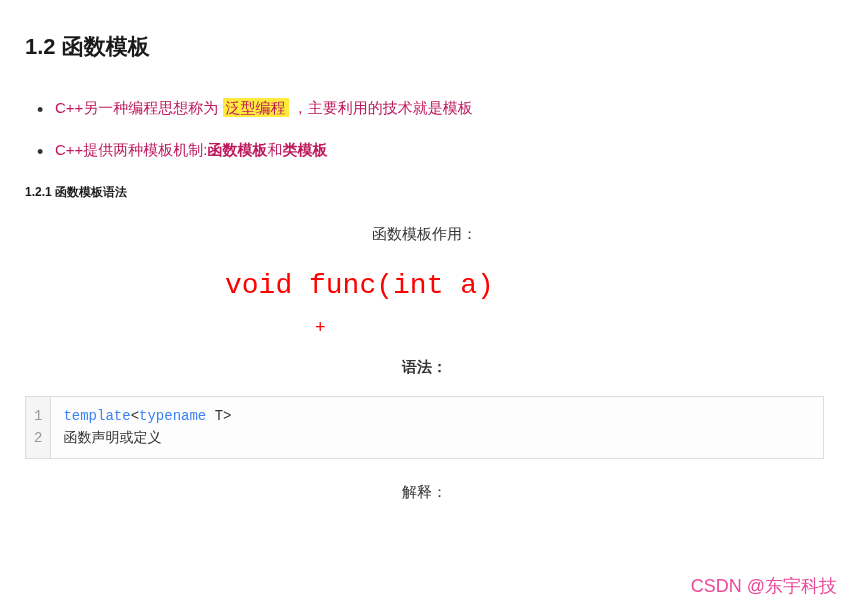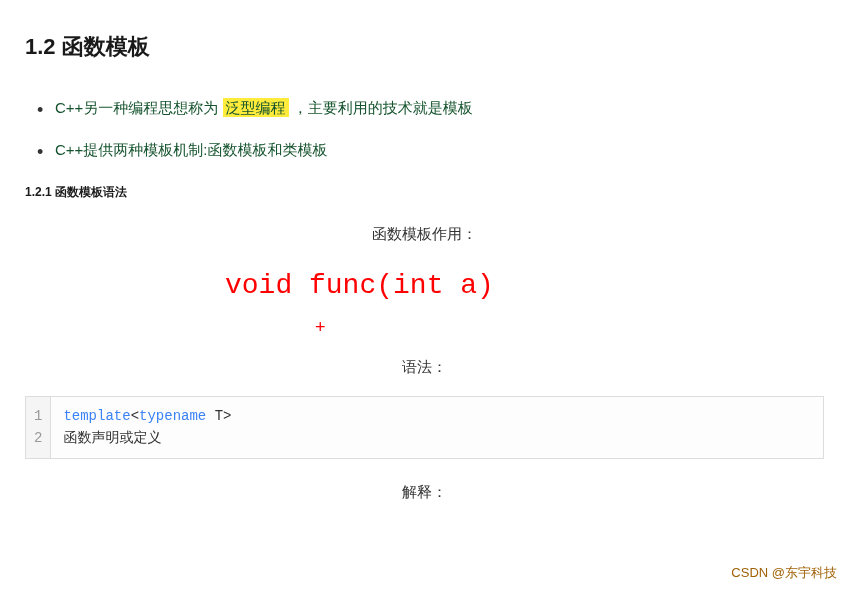--- a/index.html
+++ b/index.html
@@ -24,35 +24,35 @@
     }
     ul {
       list-style: none;
       padding-left: 30px;
       margin-bottom: 20px;
     }
     ul li {
       position: relative;
       margin-bottom: 16px;
       font-size: 15px;
-      color: #14532d;
+      color: #be185d;
     }
     ul li::before {
       content: "•";
       position: absolute;
       left: -18px;
       color: #333;
       font-size: 18px;
     }
     .highlight {
       background: #ffeb3b;
       padding: 1px 3px;
     }
     .bold {
-      font-weight: 400;
+      font-weight: 700;
     }
     h3 {
       font-size: 12px;
       font-weight: 700;
       color: #1a1a1a;
       margin-top: 10px;
       margin-bottom: 18px;
     }
     p {
       margin-bottom: 16px;
@@ -102,24 +102,24 @@
       padding: 8px 12px;
     }
     .code-content div {
       line-height: 1.6;
     }
     .kw-blue {
       color: #3b82f6;
     }
     .watermark {
       position: fixed;
-      bottom: 26px;
+      bottom: 8px;
       right: 12px;
-      color: #a16207;
-      font-size: 13px;
+      color: #ec4899;
+      font-size: 18px;
       font-family: sans-serif;
     }
     .container {
       position: relative;
       margin-top: 8px;
     }
   </style>
 </head>
 <body>
 

